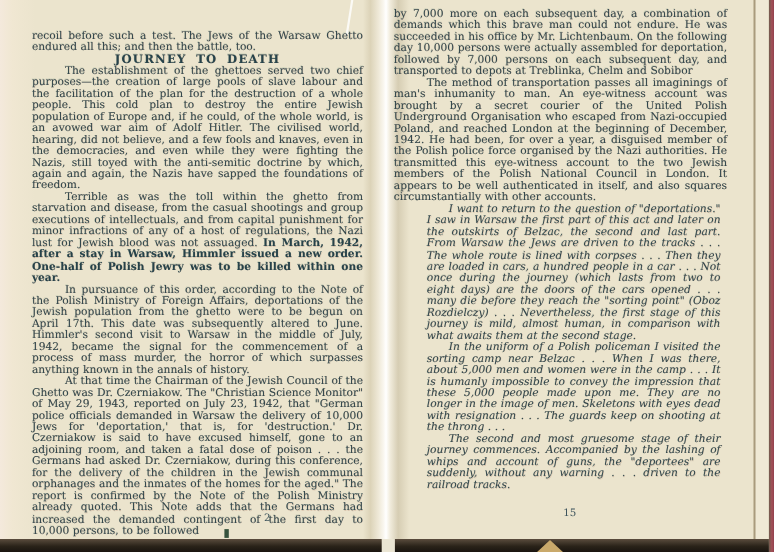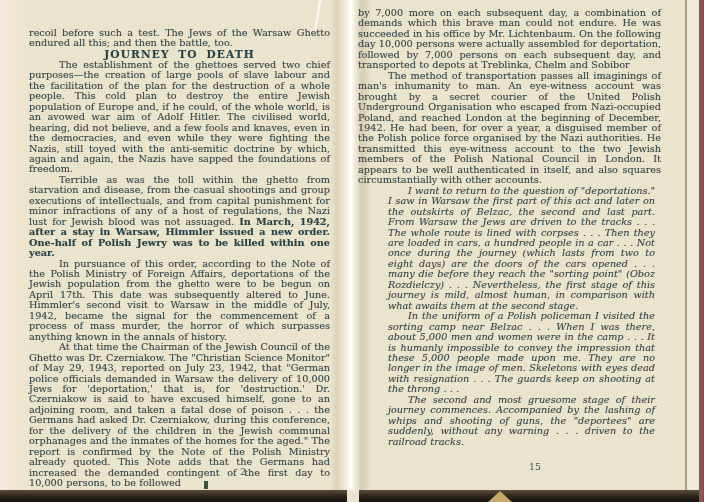--- a/index.html
+++ b/index.html
@@ -35,21 +35,21 @@
   .page-right{left:358px;top:8px;width:303px;}
   .ind{text-indent:30px;}
   h2.heading{margin:0;font-size:10.6px;line-height:11px;text-align:center;font-weight:700;
     letter-spacing:1.1px;word-spacing:4px;color:#27434b;}
   .bold-run{font-weight:700;color:#26424a;}
   .quote{margin:0 6px 0 30px;}
   .quote p{text-indent:20px;font-style:italic;}
   .folio{position:absolute;font-size:9.3px;color:#3e545c;width:22px;text-align:center;
     font-family:"DejaVu Serif","Liberation Serif",serif;}
   .folio-left{left:232px;top:466px;}
-  .folio-right{left:524px;top:461px;}
+  .folio-right{left:507px;top:461px;}
 </style>
 </head>
 <body>
 
 <div id="stage">
 
   <div class="edge-left"></div>
   <div class="gutter"></div>
   <div class="crease"></div>
   <div class="edge-line"></div>
@@ -68,20 +68,20 @@
     <p class="ind">In pursuance of this order, according to the Note of the Polish Ministry of Foreign Affairs, deportations of the Jewish population from the ghetto were to be begun on April 17th.  This date was subsequently altered to June.  Himmler's second visit to Warsaw in the middle of July, 1942, became the signal for the commencement of a process of mass murder, the horror of which surpasses anything known in the annals of history.</p>
     <p class="ind">At that time the Chairman of the Jewish Council of the Ghetto was Dr. Czerniakow.  The "Christian Science Monitor" of May 29, 1943, reported on July 23, 1942, that "German police officials demanded in Warsaw the delivery of 10,000 Jews for 'deportation,' that is, for 'destruction.'  Dr. Czerniakow is said to have excused himself, gone to an adjoining room, and taken a fatal dose of poison . . . the Germans had asked Dr. Czerniakow, during this conference, for the delivery of the children in the Jewish communal orphanages and the inmates of the homes for the aged."  The report is confirmed by the Note of the Polish Ministry already quoted.  This Note adds that the Germans had increased the demanded contingent of the first day to 10,000 persons, to be followed</p>
   </div>
 
   <div class="page page-right">
     <p>by 7,000 more on each subsequent day, a combination of demands which this brave man could not endure.  He was succeeded in his office by Mr. Lichtenbaum.  On the following day 10,000 persons were actually assembled for deportation, followed by 7,000 persons on each subsequent day, and transported to depots at Treblinka, Chelm and Sobibor</p>
     <p class="ind">The method of transportation passes all imaginings of man's inhumanity to man.  An eye-witness account was brought by a secret courier of the United Polish Underground Organisation who escaped from Nazi-occupied Poland, and reached London at the beginning of December, 1942.  He had been, for over a year, a disguised member of the Polish police force organised by the Nazi authorities.  He transmitted this eye-witness account to the two Jewish members of the Polish National Council in London.  It appears to be well authenticated in itself, and also squares circumstantially with other accounts.</p>
     <div class="quote">
       <p>I want to return to the question of "deportations."  I saw in Warsaw the first part of this act and later on the outskirts of Belzac, the second and last part.  From Warsaw the Jews are driven to the tracks . . . The whole route is lined with corpses . . . Then they are loaded in cars, a hundred people in a car . . . Not once during the journey (which lasts from two to eight days) are the doors of the cars opened . . . many die before they reach the "sorting point" (Oboz Rozdielczy) . . . Nevertheless, the first stage of this journey is mild, almost human, in comparison with what awaits them at the second stage.</p>
       <p>In the uniform of a Polish policeman I visited the sorting camp near Belzac . . . When I was there, about 5,000 men and women were in the camp . . . It is humanly impossible to convey the impression that these 5,000 people made upon me.  They are no longer in the image of men.  Skeletons with eyes dead with resignation . . . The guards keep on shooting at the throng . . .</p>
-      <p>The second and most gruesome stage of their journey commences. Accompanied by the lashing of whips and shooting of guns, the "deportees" are suddenly, without any warning . . . driven to the railroad tracks.</p>
+      <p>The second and most gruesome stage of their journey commences. Accompanied by the lashing of whips and account of guns, the "deportees" are suddenly, without any warning . . . driven to the railroad tracks.</p>
     </div>
   </div>
 
   <div class="folio folio-left">2</div>
   <div class="folio folio-right">15</div>
 
 </div>
 
 </body></html>

